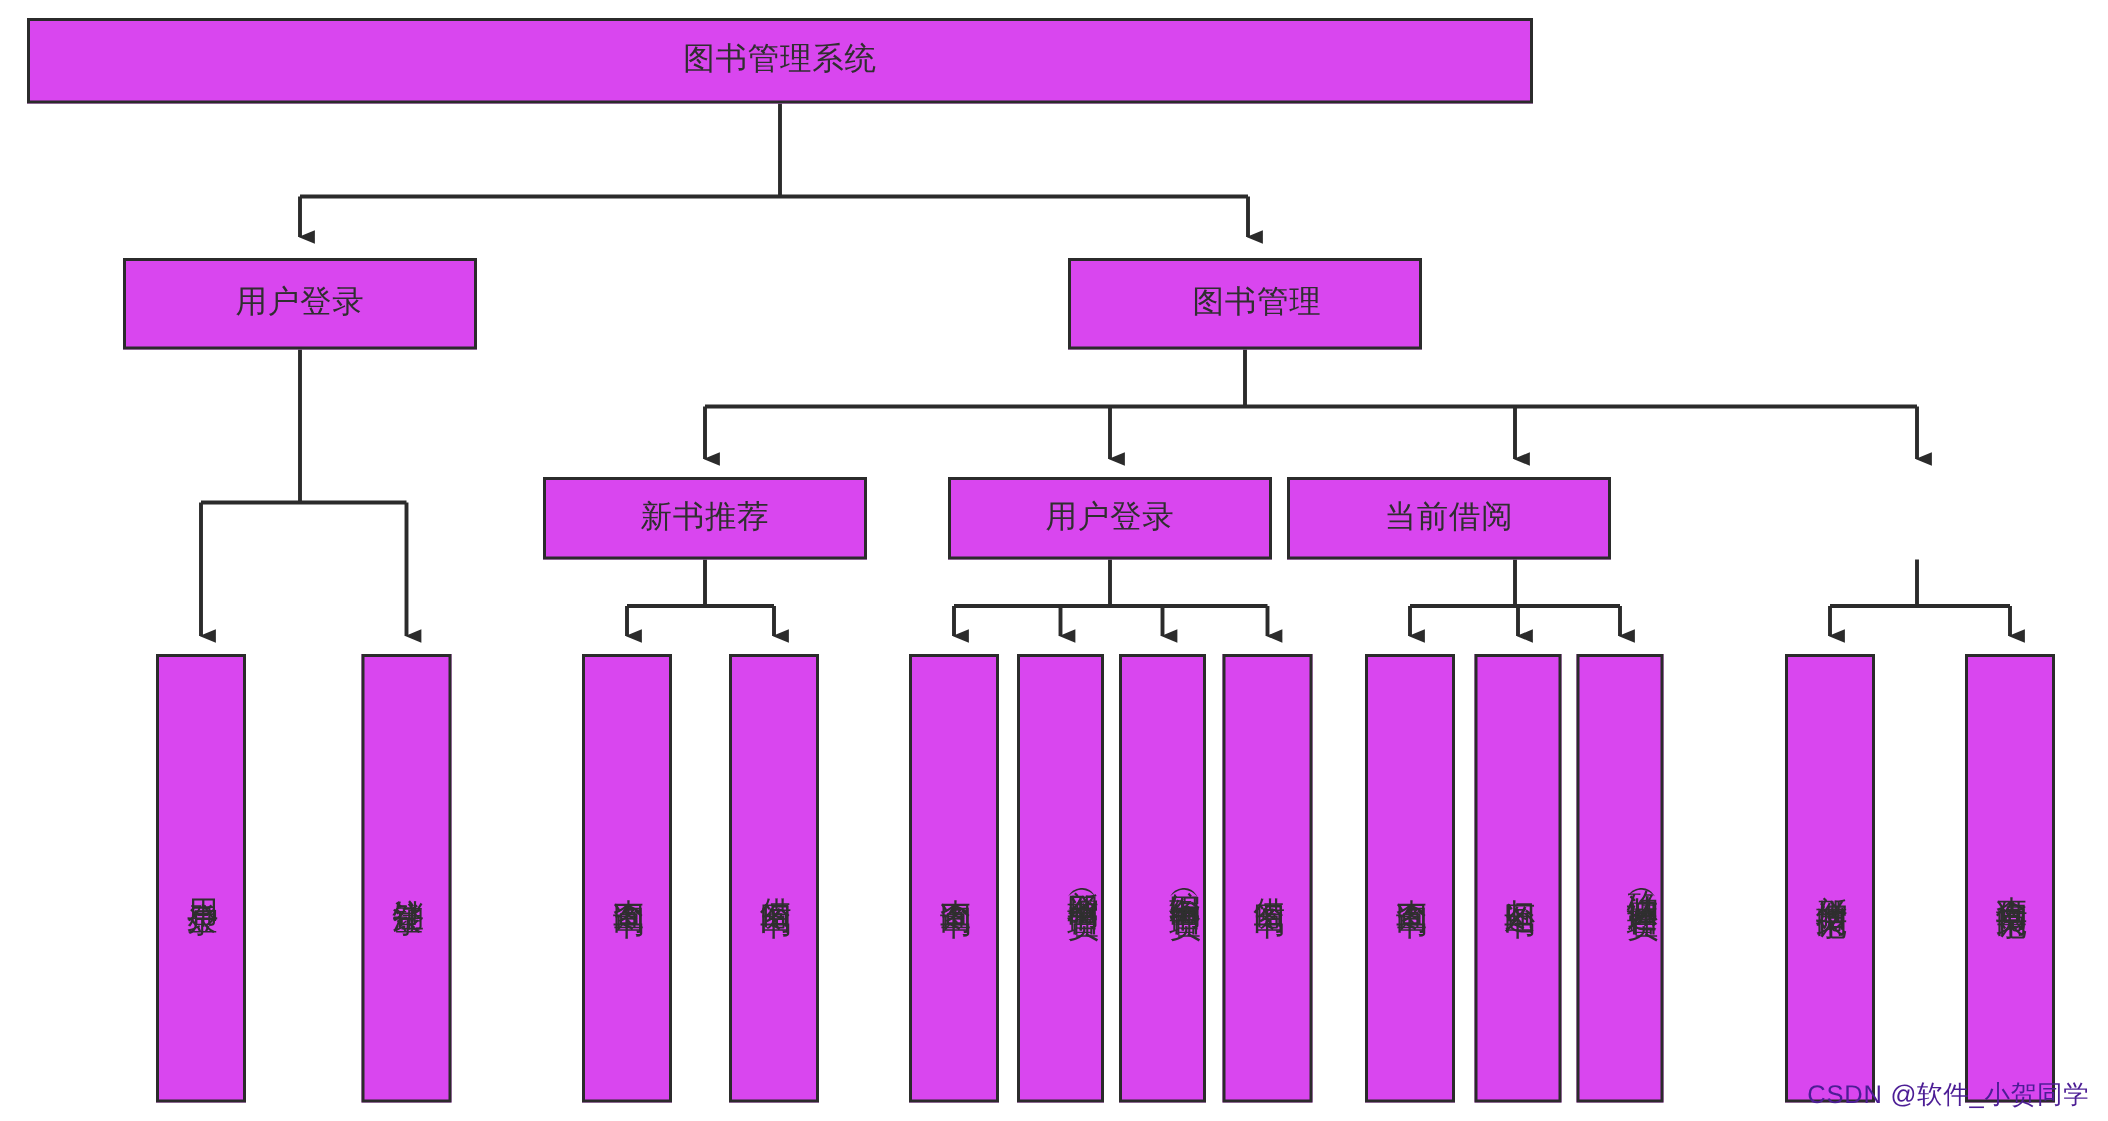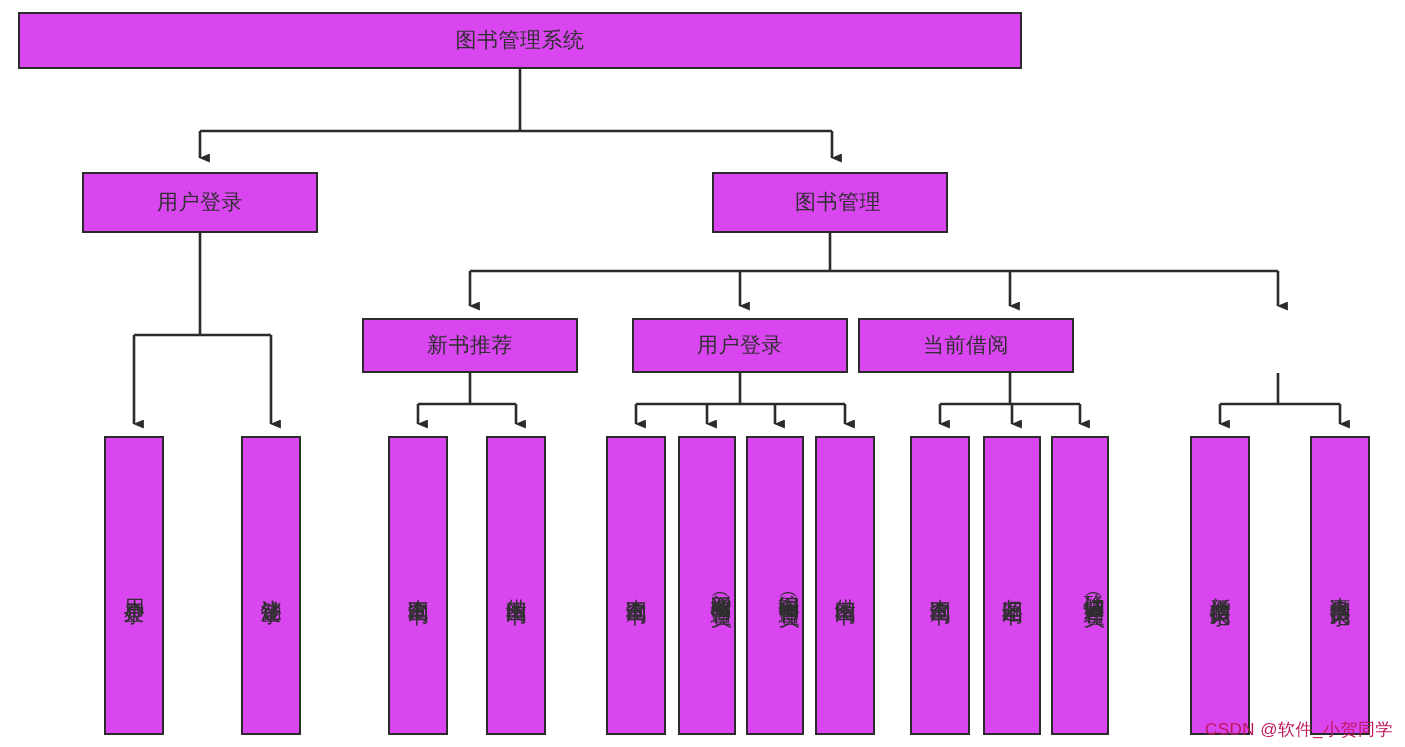--- a/index.html
+++ b/index.html
@@ -59,21 +59,21 @@
     align-items: center;
   }
   .node-label {
     display: block;
   }
   .watermark {
     position: absolute;
     right: 12px;
     bottom: 6px;
     font-size: 17px;
-    color: #be185d;
+    color: #4c1d95;
     letter-spacing: 0.5px;
     white-space: nowrap;
     user-select: none;
   }
 </style>
 </head>
 <body>
 
 <div id="canvas">
 

